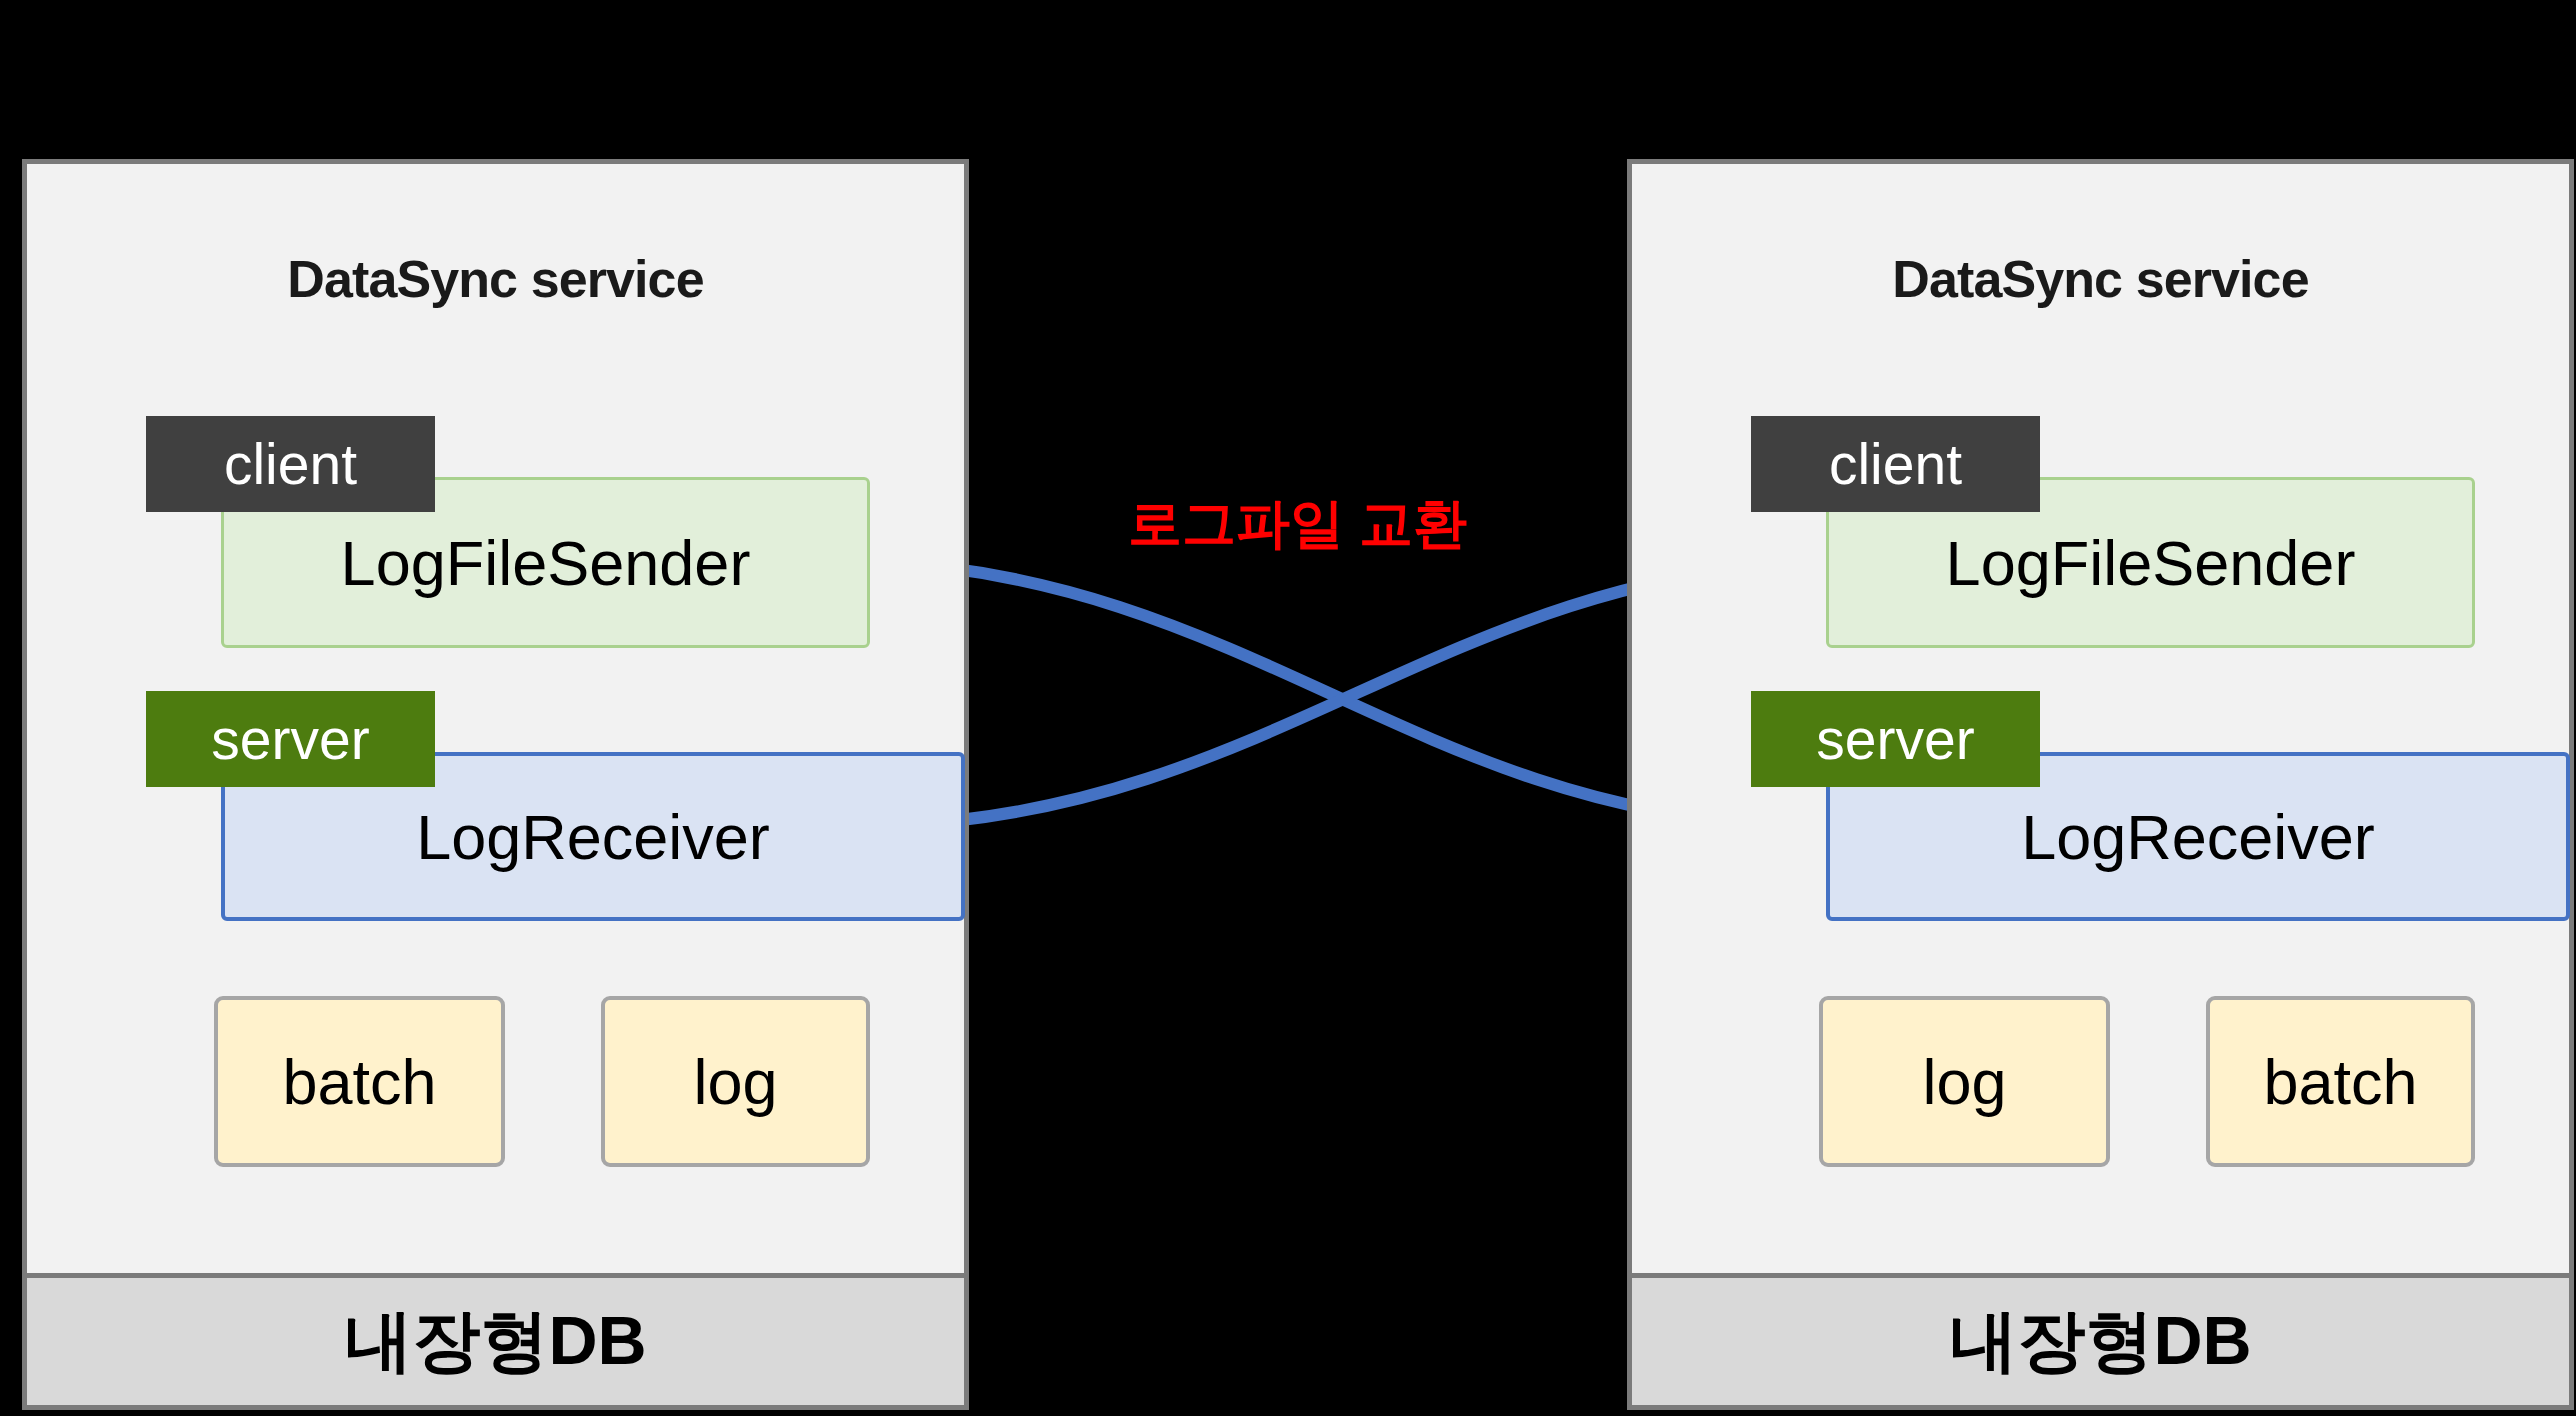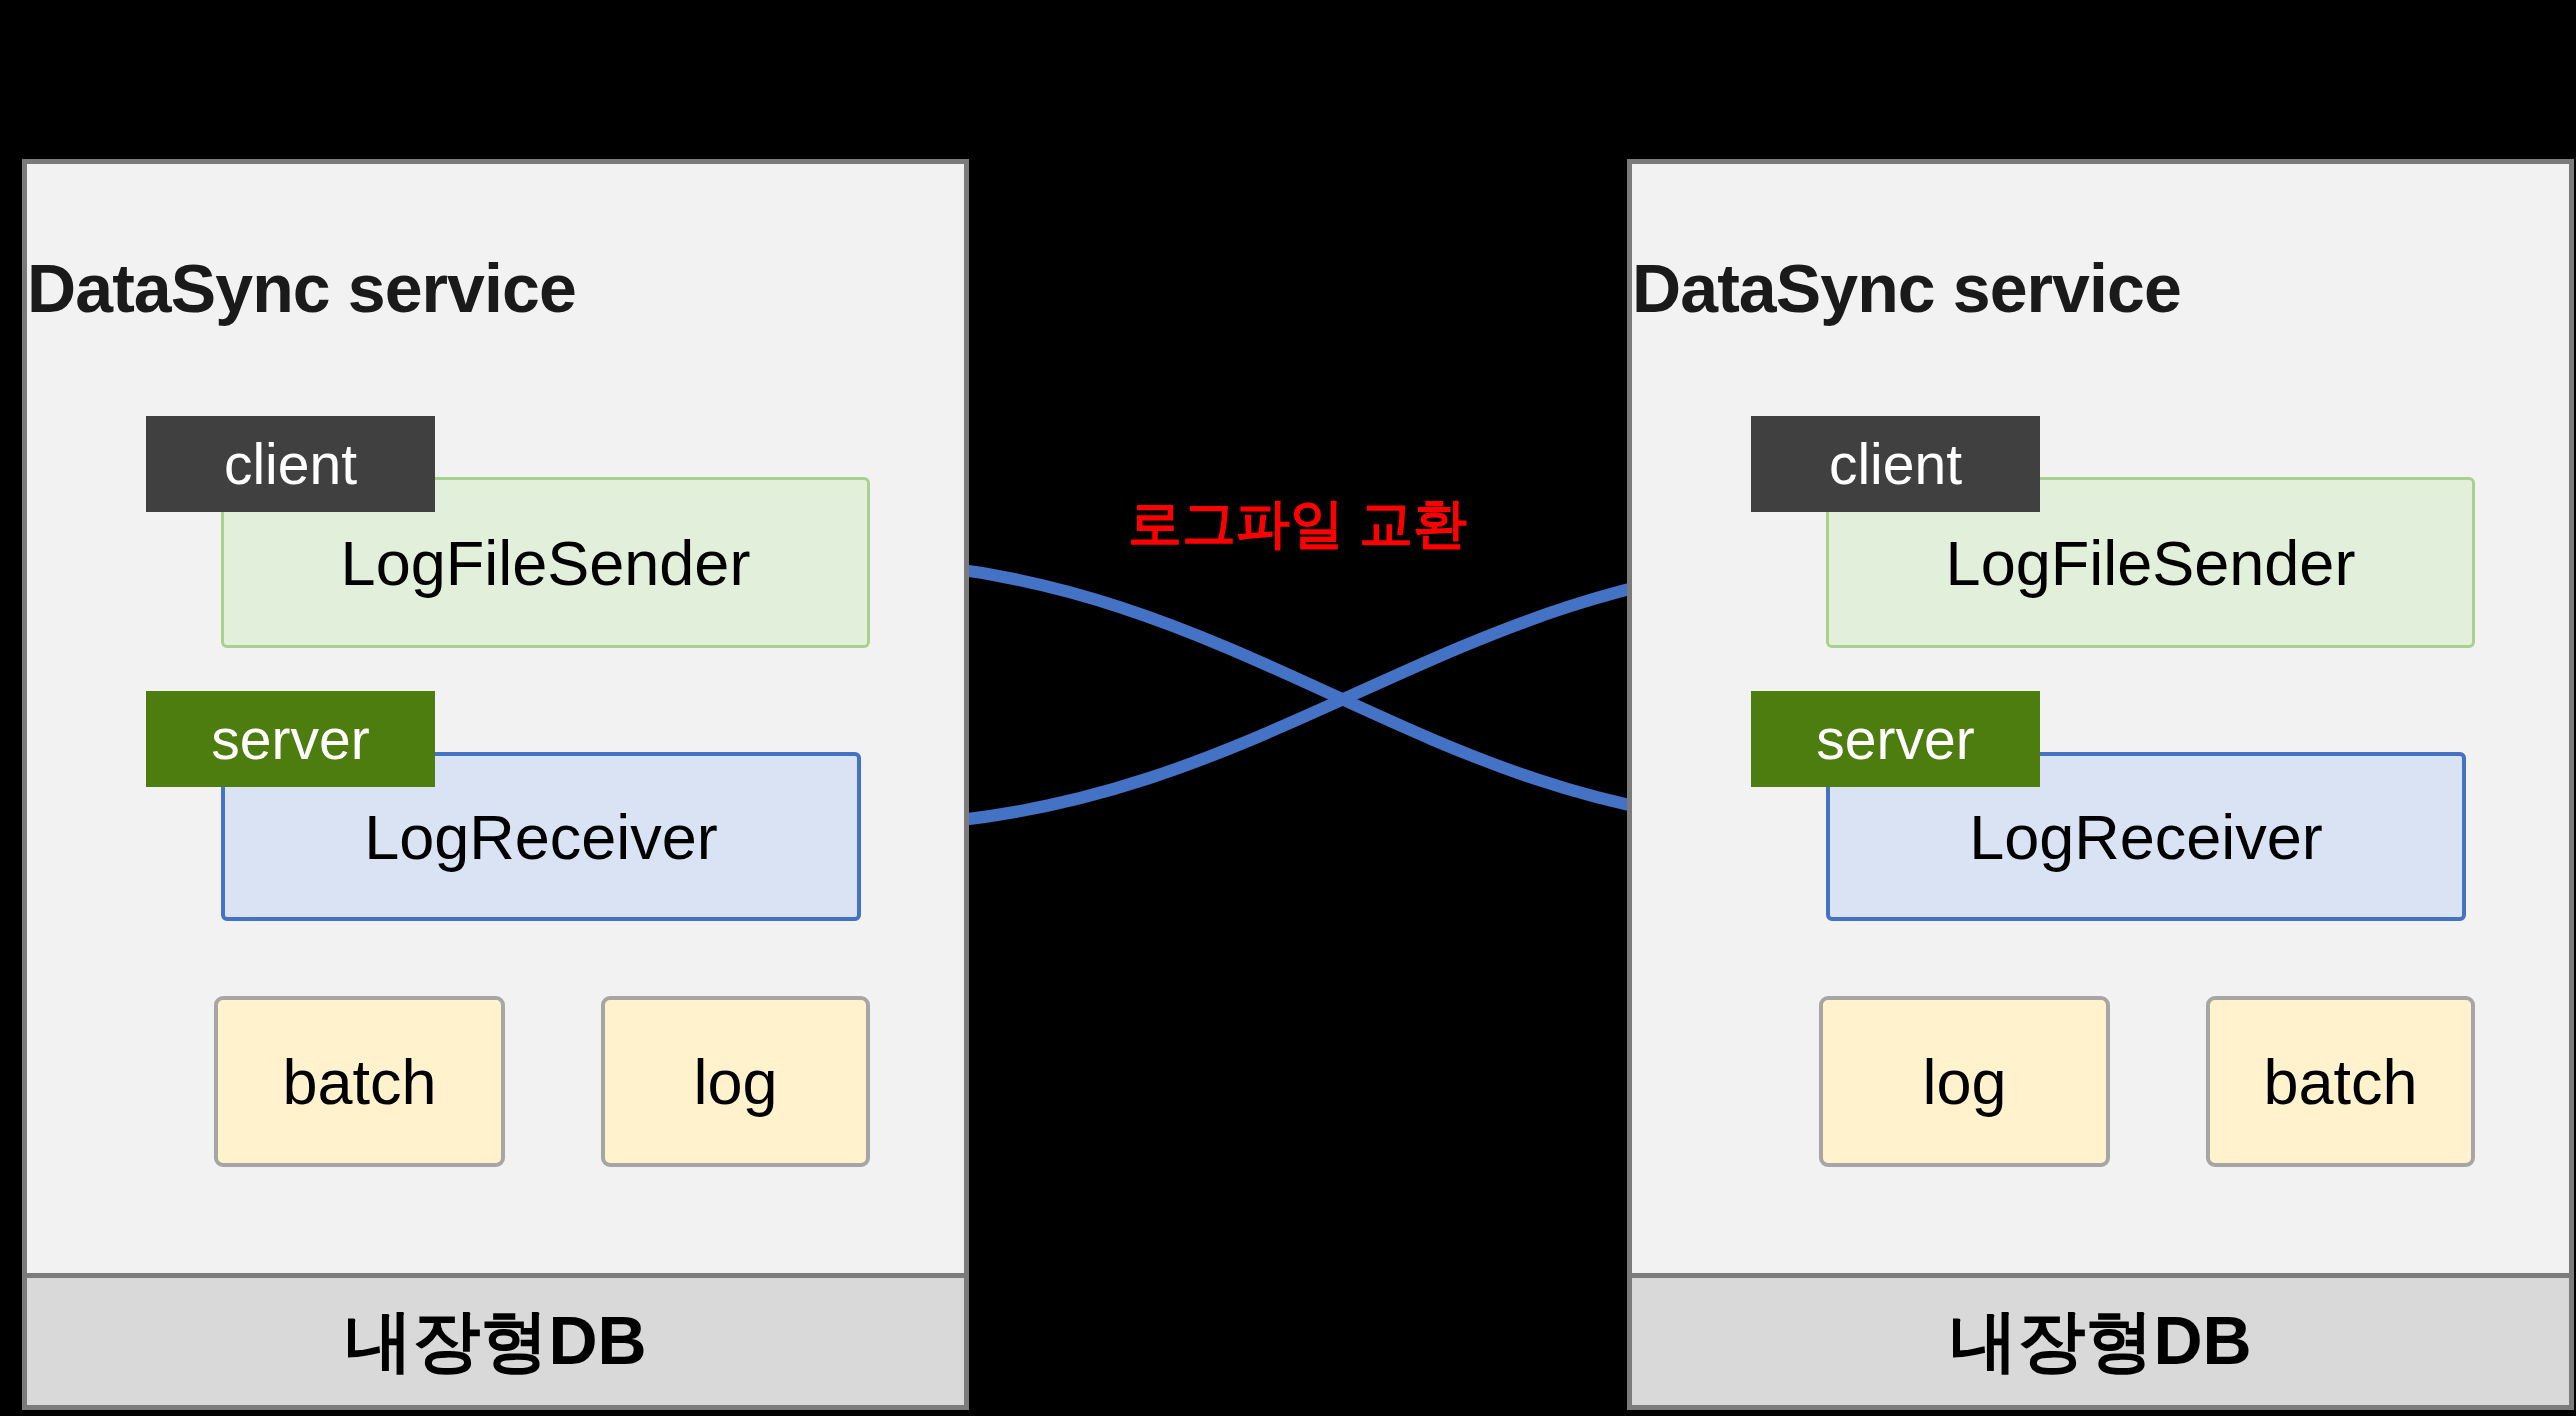--- a/index.html
+++ b/index.html
@@ -31,21 +31,22 @@
     border: 5.2px solid #7B7B7B;
     box-sizing: border-box;
   }
   .panel.left  { left: 22px; }
   .panel.right { left: 1627px; }
   .panel-title {
     position: absolute;
     top: 85px;
     left: 0;
     width: 100%;
-    font-size: 68px;
+    text-align: center;
+    font-size: 52px;
     font-weight: 700;
     color: #1A1A1A;
     letter-spacing: -0.9px;
   }
   .badge {
     position: absolute;
     width: 289px;
     height: 96px;
     display: flex;
     align-items: center;
@@ -68,21 +69,21 @@
     z-index: 2;
   }
   .bigbox.sender {
     left: 194px; top: 313px;
     width: 649px; height: 171px;
     background: #E2EFDA;
     border: 3.5px solid #A9D18E;
   }
   .bigbox.receiver {
     left: 194px; top: 588px;
-    width: 640px; height: 169px;
+    width: 744px; height: 169px;
     background: #DAE3F3;
     border: 4.3px solid #4472C4;
   }
   .smallbox {
     position: absolute;
     top: 832px;
     height: 171px;
     border-radius: 9px;
     background: #FFF2CC;
     border: 4.3px solid #A6A6A6;

